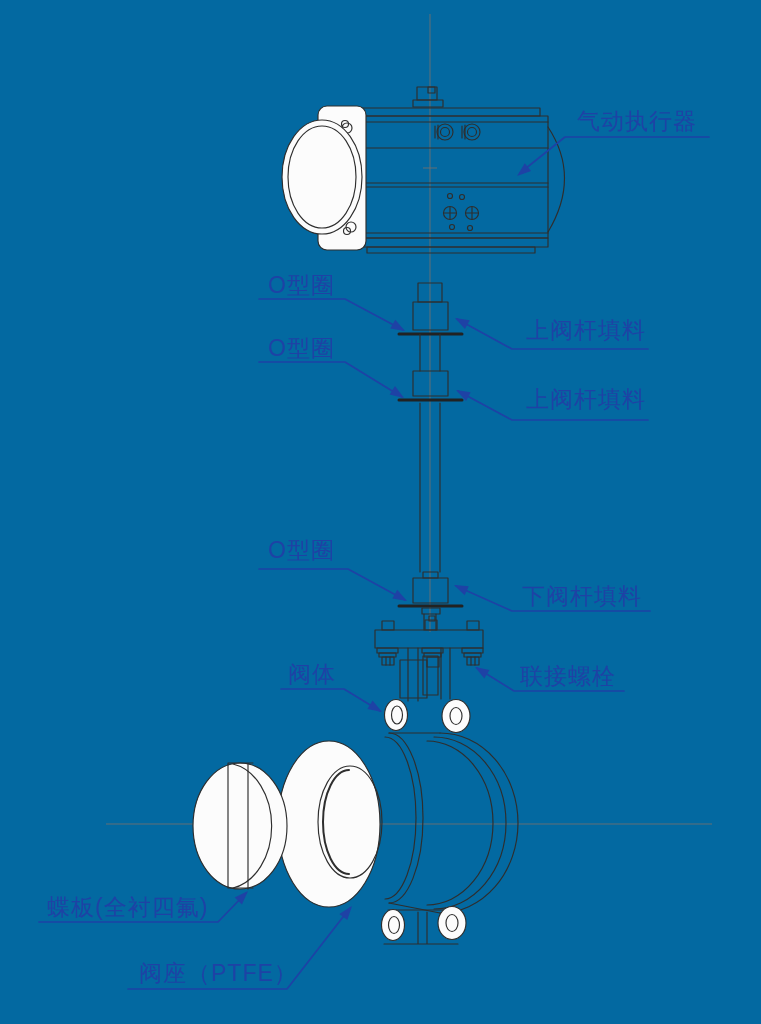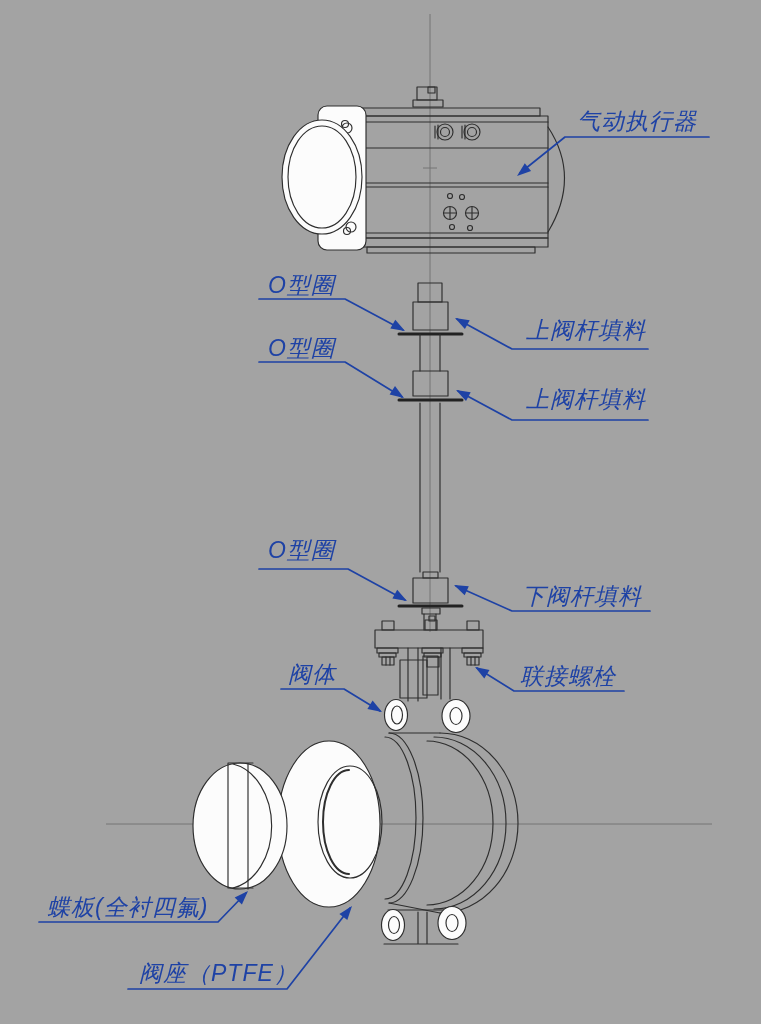--- a/index.html
+++ b/index.html
@@ -1,17 +1,17 @@
 <!DOCTYPE html>
 <html><head>
 <meta charset="utf-8">
 <style>
   html,body{margin:0;padding:0;background:#ffffff;}
-  .page{position:relative;width:761px;height:1024px;background:#a3a3a3;overflow:hidden;
-        font-family:"Liberation Sans","DejaVu Sans",sans-serif;font-style:italic;}
+  .page{position:relative;width:761px;height:1024px;background:#0369a1;overflow:hidden;
+        font-family:"Liberation Sans","DejaVu Sans",sans-serif;}
   svg{display:block;}
   .ln{stroke:#2e2e2e;stroke-width:1.15;fill:none;stroke-linejoin:round;stroke-linecap:round;}
   .fillw{fill:#fcfcfc;stroke:#2e2e2e;stroke-width:1.15;stroke-linejoin:round;}
   .thick{stroke:#222;stroke-width:3;fill:none;stroke-linecap:round;}
   .med{stroke:#2e2e2e;stroke-width:2;fill:none;stroke-linecap:round;}
   .cl{stroke:#6f6f6f;stroke-width:0.9;fill:none;}
   .blue{stroke:#1e42a5;stroke-width:1.7;fill:none;stroke-linejoin:round;stroke-linecap:round;}
   .ah{fill:#1e42a5;stroke:none;}
   text.callout{font-family:"Liberation Sans","DejaVu Sans",sans-serif;font-size:23px;
                font-weight:500;fill:#1e42a5;letter-spacing:1px;}

